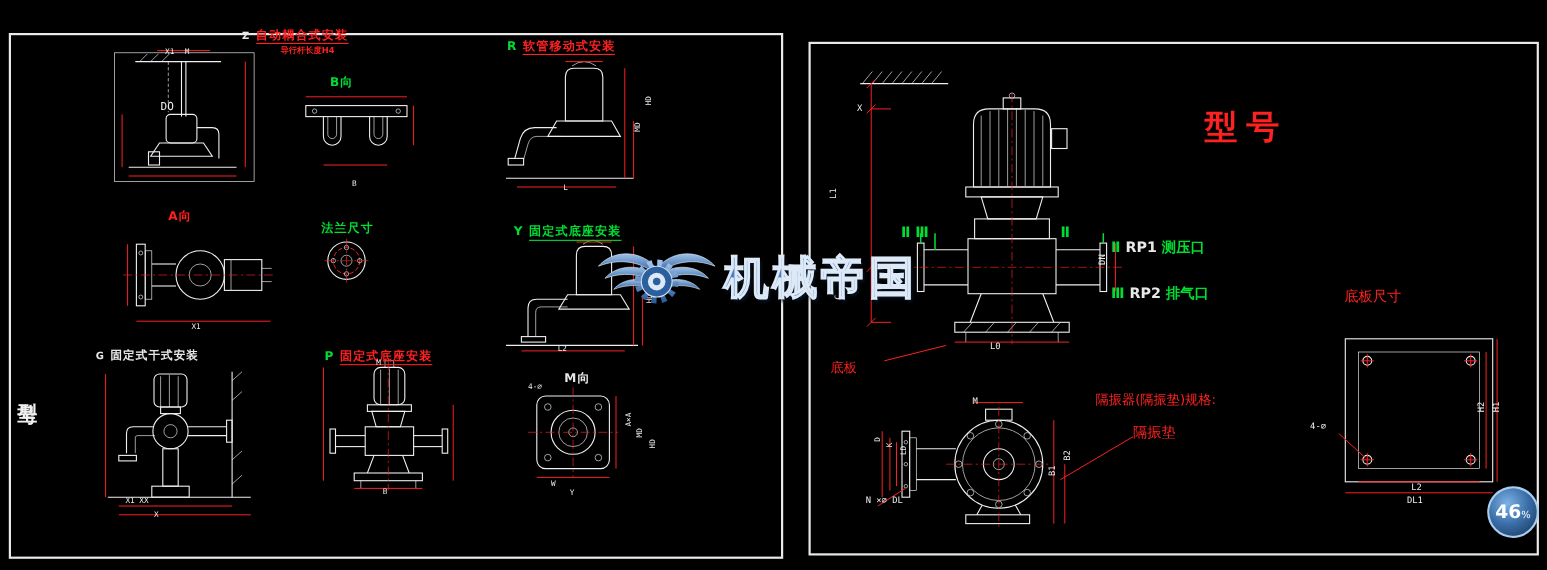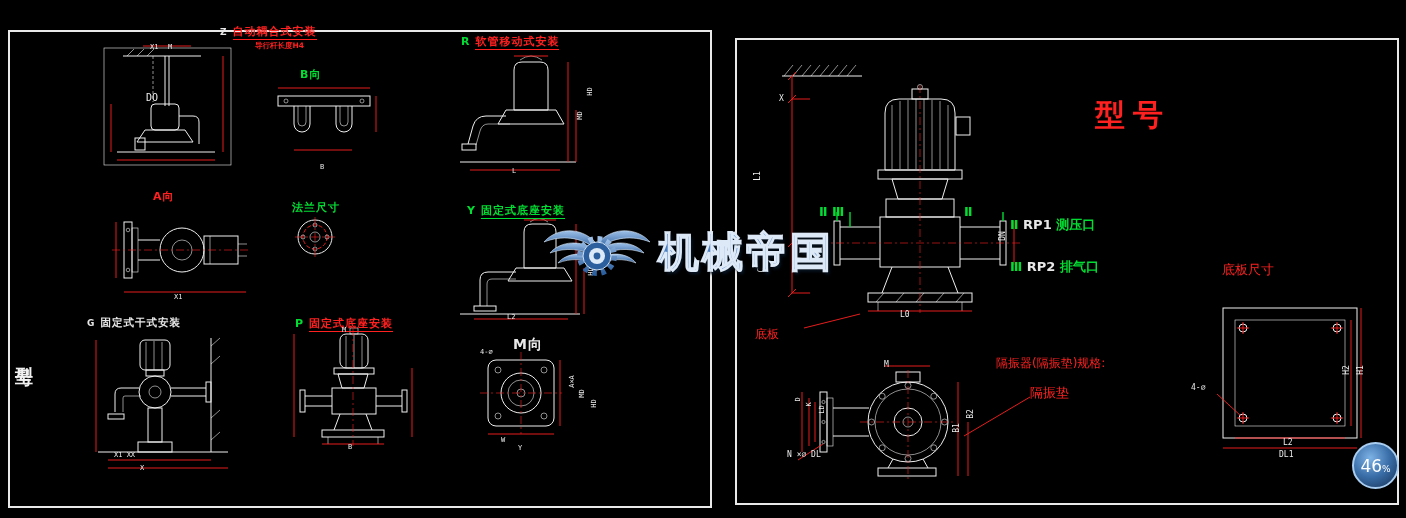--- a/index.html
+++ b/index.html
@@ -21,21 +21,21 @@
   .prefix{margin-right:5px;font-weight:bold}
   .vertical-title{position:absolute;left:12px;top:352px;writing-mode:vertical-rl;text-orientation:upright;color:#f0f0f0;font-size:18px;font-weight:bold;letter-spacing:3px;z-index:5}
   .model-big{position:absolute;left:1095px;top:95px;color:#ff2020;font-size:30px;font-weight:bold;letter-spacing:8px;z-index:5}
   .port-line{position:absolute;font-size:13px;font-weight:bold;white-space:nowrap;z-index:5}
   .red-note{position:absolute;color:#ff2020;font-weight:normal;white-space:nowrap;z-index:5}
   .watermark{position:absolute;left:542px;top:208px;width:310px;height:88px;display:flex;align-items:center;z-index:50;pointer-events:none}
   .wm-text{display:flex;margin-left:6px}
   .brand{font-size:41px;font-weight:bold;color:#4d80c0;-webkit-text-stroke:1.3px #dde9f6;text-shadow:2px 3px 3px #081524;letter-spacing:3px;line-height:1}
   .site{font-size:17px;font-weight:bold;color:#3f74b5;letter-spacing:2px;line-height:1.2;margin-top:2px;margin-left:14px;text-shadow:1px 1px 0 #0a1625,0 0 3px #cfe0f2}
   .zoom-badge{position:absolute;left:1352px;top:442px;width:47px;height:47px;border-radius:50%;background:radial-gradient(circle at 38% 32%,#7db2e6 0%,#3a6ea8 48%,#152f52 100%);border:2px solid #a9cdf0;display:flex;align-items:center;justify-content:center;color:#fff;z-index:60;cursor:pointer}
-  .zoom-val{font-size:17px;font-weight:normal}
+  .zoom-val{font-size:17px;font-weight:bold}
   .zoom-unit{font-size:9px;margin-top:7px}
 </style>
 </head>
 <body>
 
 <div id="root">
 
   <div class="panel" style="left:8px;top:30px;width:704px;height:478px"></div>
 
   <div class="vertical-title">型号</div>
@@ -52,21 +52,21 @@
   <div class="title t-green" style="left:292px;top:200px">法兰尺寸</div>
   <div class="title" style="left:467px;top:203px">
     <span class="prefix t-green">Y</span><span class="t-green u">固定式底座安装</span>
   </div>
   <div class="title" style="left:87px;top:316px;font-size:10.5px">
     <span class="prefix t-white" style="font-size:9px">G</span><span class="t-white">固定式干式安装</span>
   </div>
   <div class="title" style="left:295px;top:316px">
     <span class="prefix t-green">P</span><span class="t-red u">固定式底座安装</span>
   </div>
-  <div class="title t-white" style="left:513px;top:336px;font-size:14px">M向</div>
+  <div class="title t-white" style="left:513px;top:336px;font-size:11px">M向</div>
 
   <svg style="left:103px;top:42px" width="130" height="125" viewBox="0 0 130 125">
     <rect x="1" y="6" width="127" height="117" class="w2"></rect>
     <line x1="20" y1="14" x2="98" y2="14" class="w"></line>
     <line x1="24" y1="14" x2="31" y2="7" class="w2"></line>
       <line x1="34" y1="14" x2="41" y2="7" class="w2"></line>
       <line x1="44" y1="14" x2="51" y2="7" class="w2"></line>
     <line x1="62" y1="14" x2="62" y2="64" class="w"></line>
       <line x1="66" y1="14" x2="66" y2="64" class="w"></line>
     <line x1="50" y1="14" x2="50" y2="60" class="w2" stroke-dasharray="3 2"></line>

